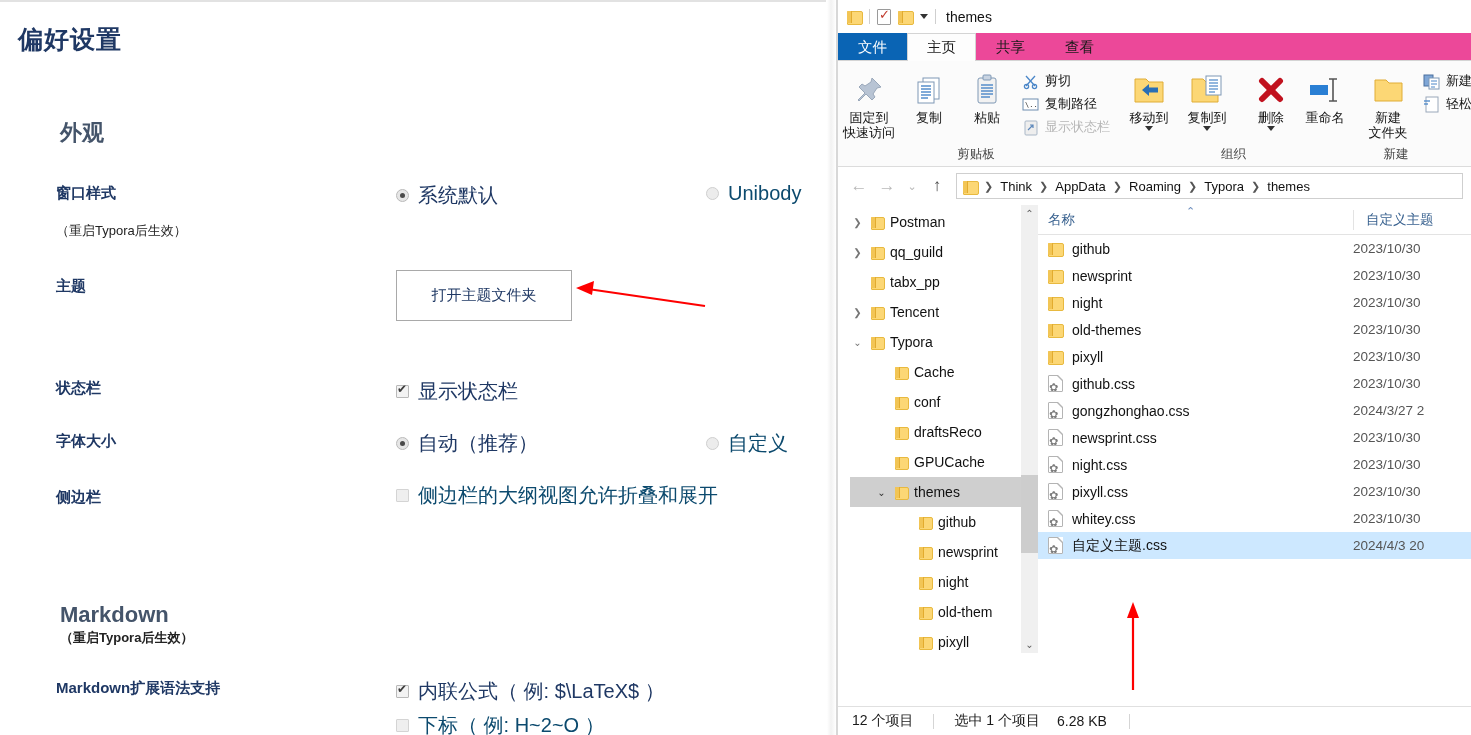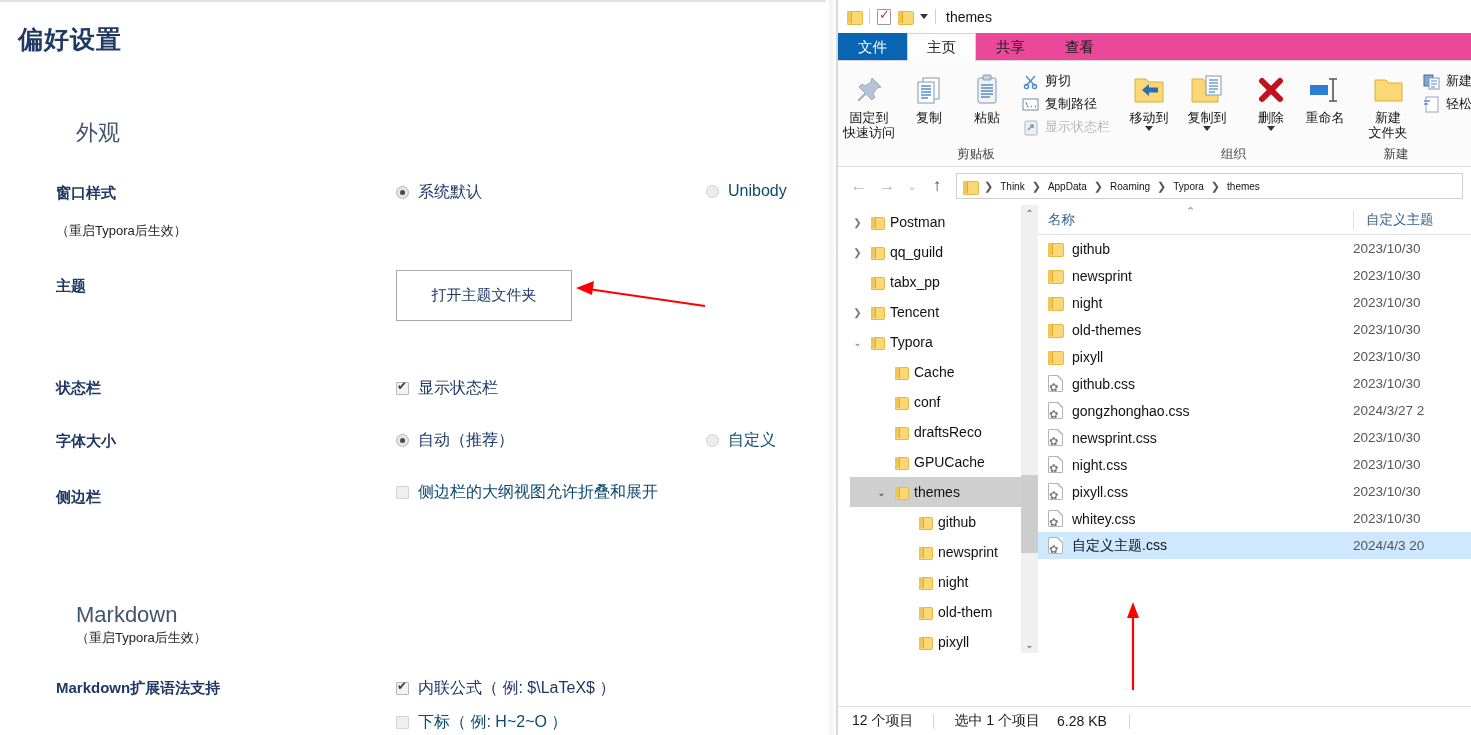--- a/index.html
+++ b/index.html
@@ -21,38 +21,38 @@
     position: absolute; left: 0; top: 0; width: 826px; height: 2px;
     background: #e2e2e2;
   }
   .pref-title {
     position: absolute; left: 18px; top: 23px;
     font-size: 25px; font-weight: bold; color: #1f3864;
     letter-spacing: 1px;
   }
 
   .section-head {
-    color: #44546a; font-size: 22px; font-weight: normal;
-    margin-left: 76px;
+    color: #44546a; font-size: 22px; font-weight: bold;
+    margin-left: 60px;
   }
   .section-head .sub {
     display: block; font-size: 13px; color: #222; margin-top: 1px;
   }
   .row-label {
     position: absolute; left: 56px; top: 0;
     font-size: 15px; font-weight: bold; color: #1f3864;
     white-space: nowrap;
   }
   .row-note {
     position: absolute; left: 56px;
     font-size: 13px; color: #222;
   }
 
   .opt { position: absolute; display: flex; align-items: center; gap: 9px; }
-  .opt .lbl { font-size: 16px; color: #1f3864; white-space: nowrap; }
+  .opt .lbl { font-size: 20px; color: #1f3864; white-space: nowrap; }
   .opt.dim .lbl { color: #0c4a6e; }
 
   
   .radio {
     width: 13px; height: 13px; border-radius: 50%;
     background: radial-gradient(circle at 50% 45%, #fff 0 18%, #e6e6e6 20% 100%);
     border: 1px solid #b9b9b9;
     position: relative; flex: none;
   }
   .radio.on::after {
@@ -200,21 +200,21 @@
   .nav-ico {
     width: 26px; height: 26px; display: flex; align-items: center; justify-content: center;
     font-size: 17px; color: #b9b9b9; cursor: default; user-select: none;
   }
   .nav-ico.en { color: #4a4a4a; }
   .nav-ico.small { font-size: 11px; width: 20px; }
   .crumbbox {
     flex: 1; height: 26px; border: 1px solid #cfcfcf; background: #fff;
     display: flex; align-items: center; padding: 0 6px; gap: 4px; margin-left: 4px;
   }
-  .crumb { font-size: 10px; color: #111; padding: 1px 3px; cursor: default; }
+  .crumb { font-size: 13px; color: #111; padding: 1px 3px; cursor: default; }
   .crumb-sep { color: #555; font-size: 11px; }
 
   
   .panes { display: flex; height: 448px; background: #fff; }
   .navpane {
     width: 200px; position: relative; overflow: hidden;
     border-right: none; background: #fff;
   }
   .navscroll { position: absolute; right: 0; top: 0; width: 17px; height: 100%; background: #f0f0f0; }
   .navscroll .arrow {

